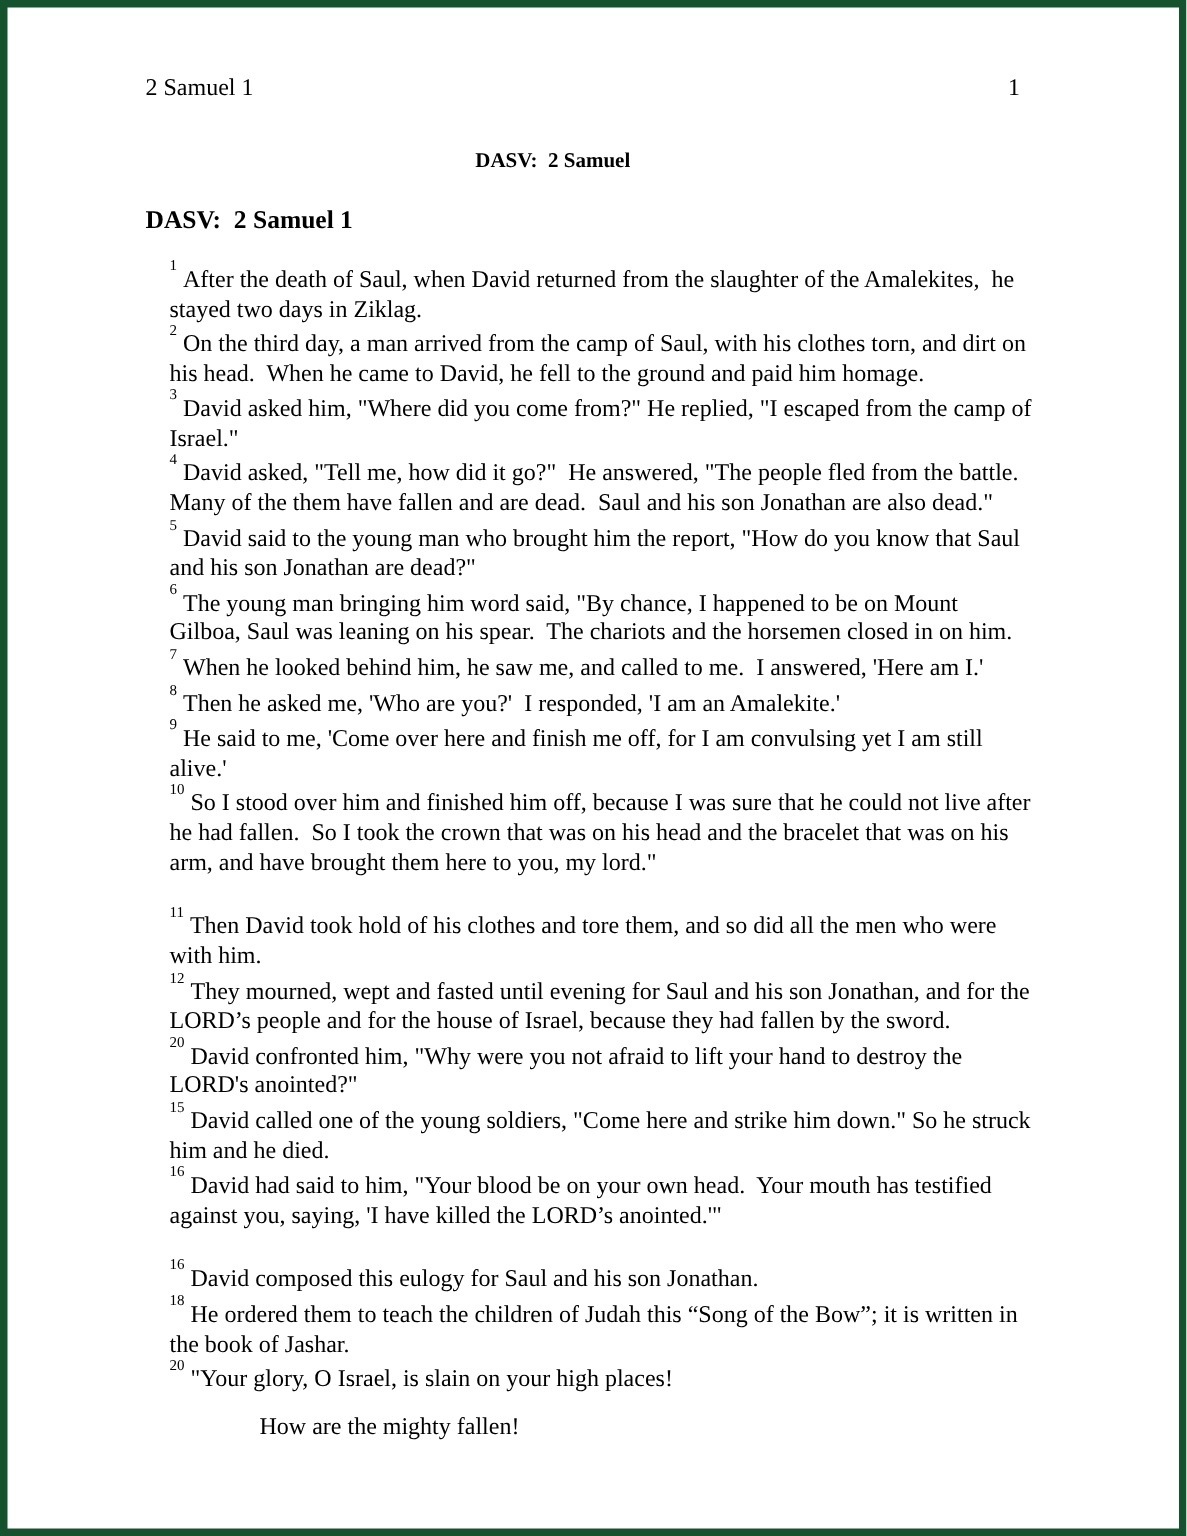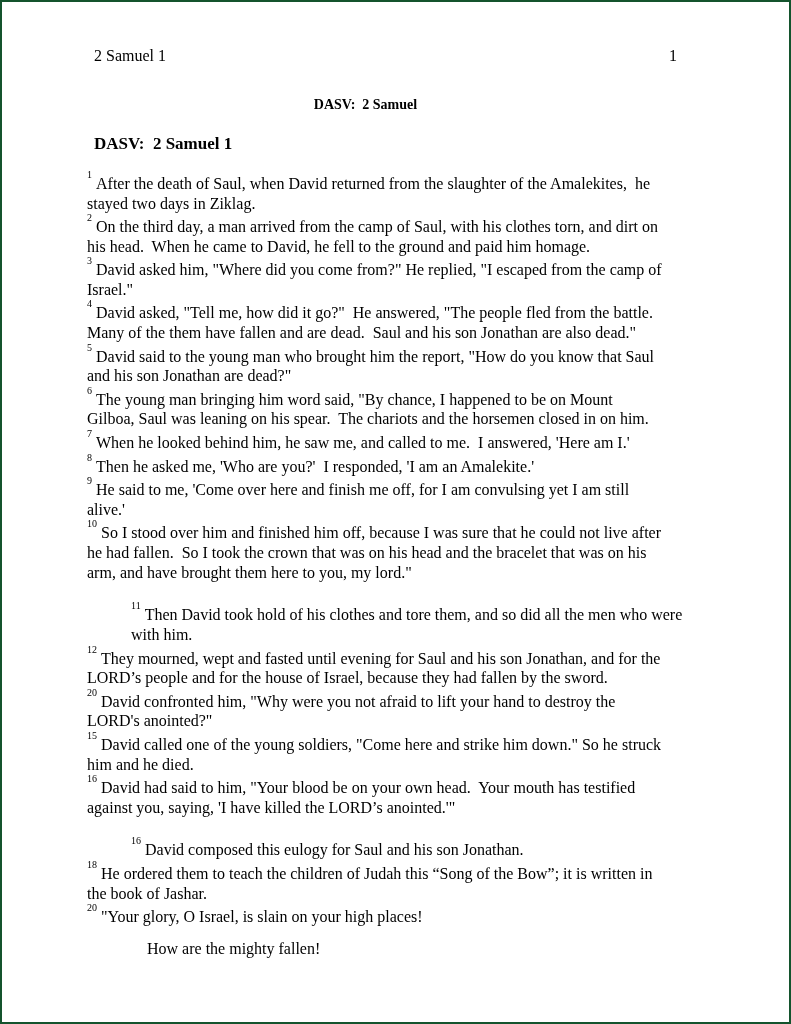--- a/index.html
+++ b/index.html
@@ -9,21 +9,21 @@
   }
   .page {
     position: relative;
     width: 791px;
     height: 1024px;
     background: #ffffff;
     color: #000000;
     font-family: "Liberation Serif", serif;
     overflow: hidden;
     box-sizing: border-box;
-    border: 2px solid #14532d;
+    border: 5px solid #14532d;
   }
   .running-header {
     position: absolute;
     top: 45px;
     left: 92px;
     font-size: 16px;
     line-height: 18px;
   }
   .page-number {
     position: absolute;
@@ -50,32 +50,31 @@
     width: 543px;
     text-align: left;
     font-weight: bold;
     font-size: 17px;
     line-height: 20px;
     white-space: pre;
   }
   .verses {
     position: absolute;
     top: 168px;
-    left: 85px;
+    left: 108px;
     width: 670px;
     font-size: 16px;
     line-height: 19.4px;
   }
   .verse {
     margin: 0;
     padding: 0;
   }
   .verse.gap {
     margin-top: 19.4px;
-    margin-left: 44px;
   }
   .vnum {
     font-size: 10px;
     position: relative;
     top: -5px;
     margin-right: 4px;
   }
   .vtext {
     white-space: pre-wrap;
   }

